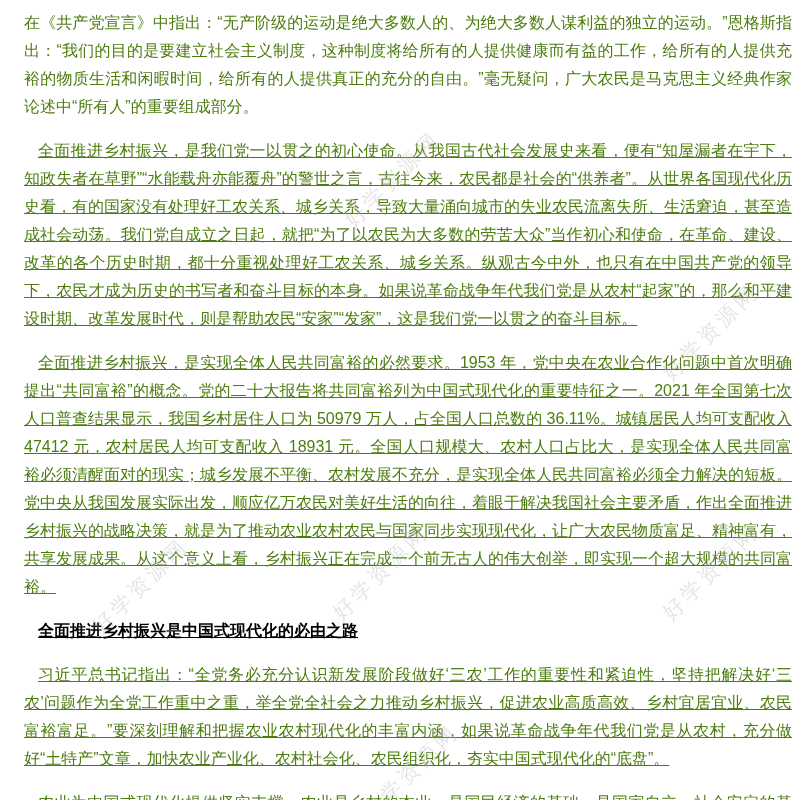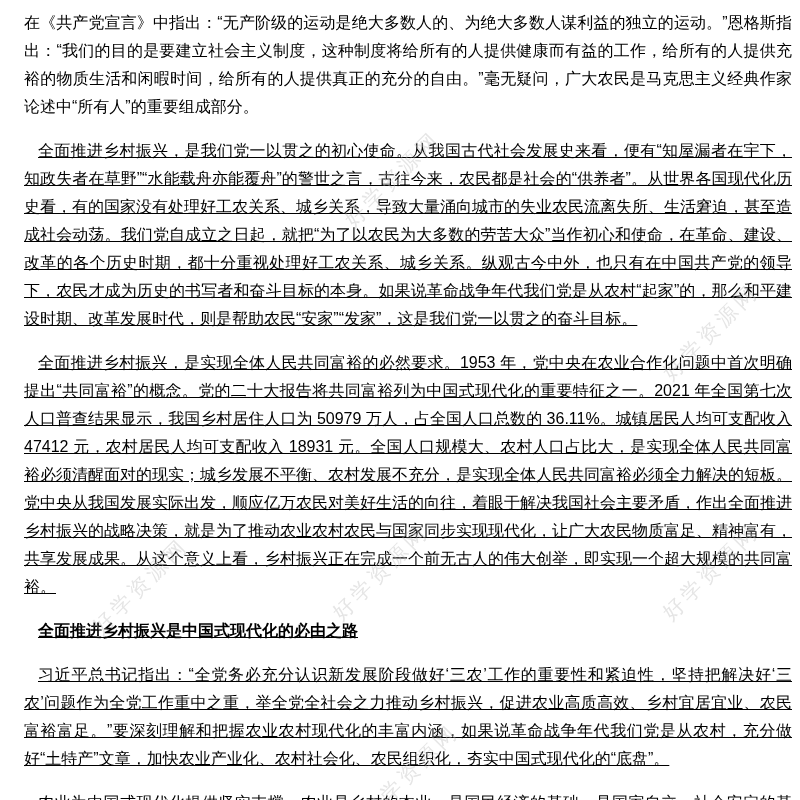--- a/index.html
+++ b/index.html
@@ -16,21 +16,21 @@
     height: 800px;
     background: #ffffff;
     padding: 9px 8px 0 24px;
     color: #1c1c1c;
   }
   .doc-body p {
     font-size: 16px;
     line-height: 28px;
     text-align: justify;
     text-justify: inter-ideograph;
-    color: #000000;
+    color: #4d7c0f;
     margin-top: 16px;
     word-break: break-all;
   }
   .doc-body p:first-child { margin-top: 0; }
   .doc-body p.indent { text-indent: 14px; text-decoration: underline; }
   .doc-body p.heading {
     font-weight: bold;
     color: #000000;
     text-align: left;
   }

